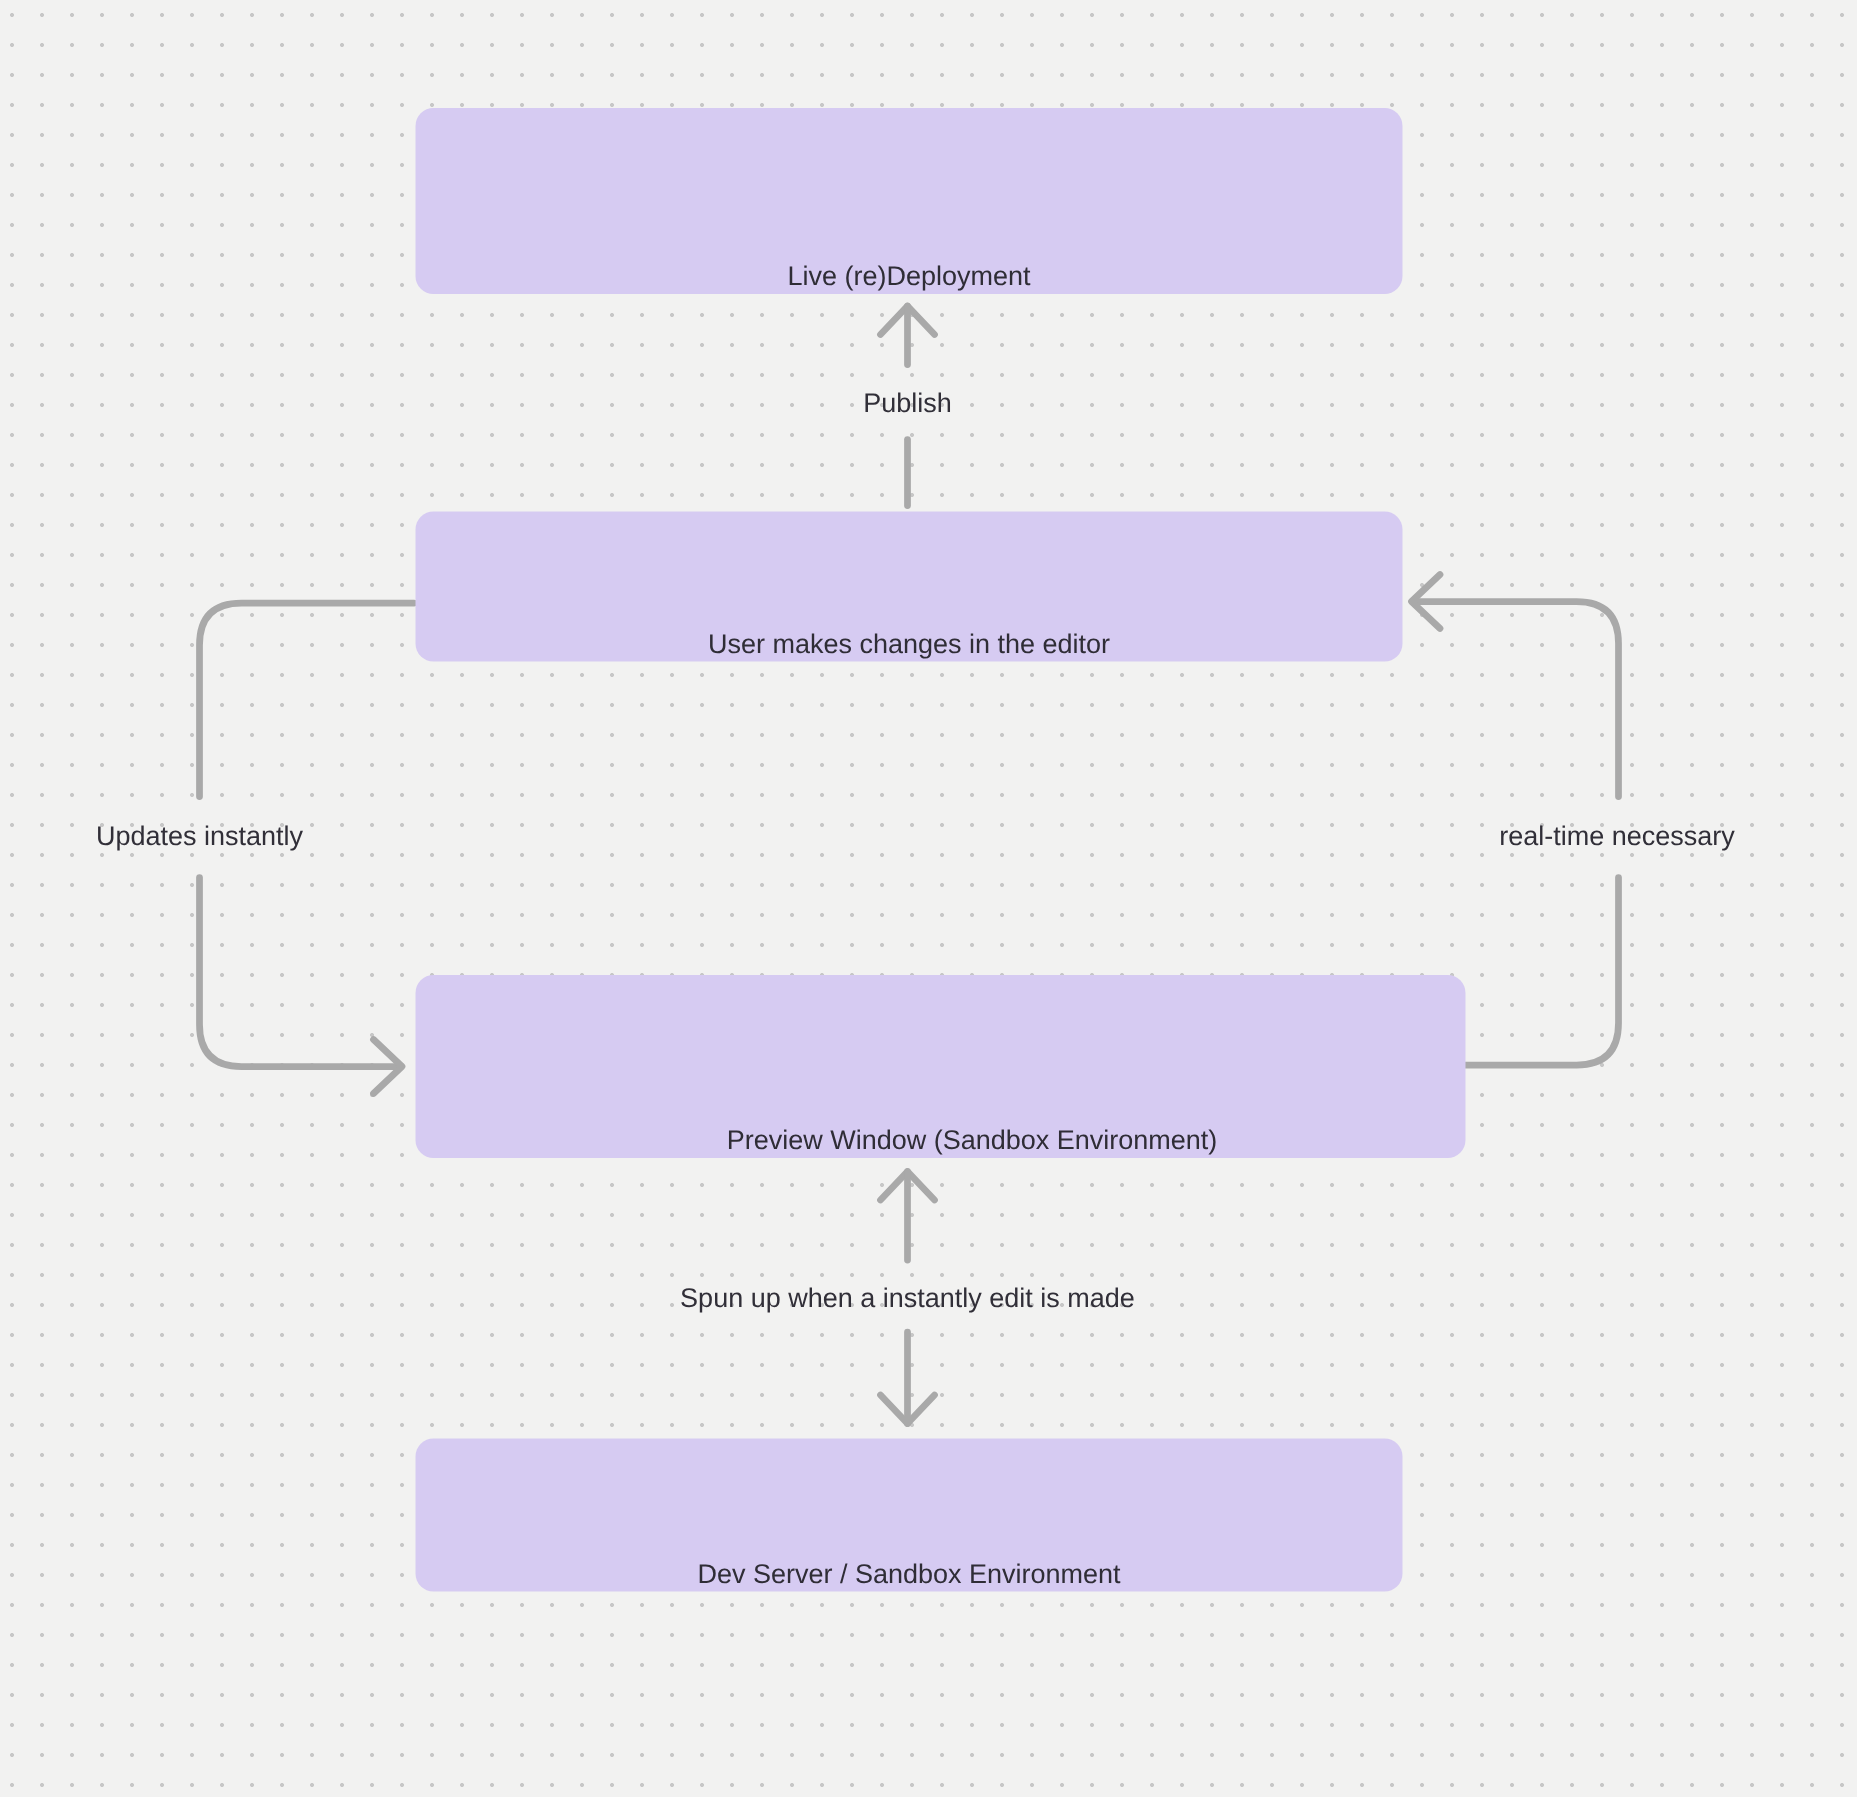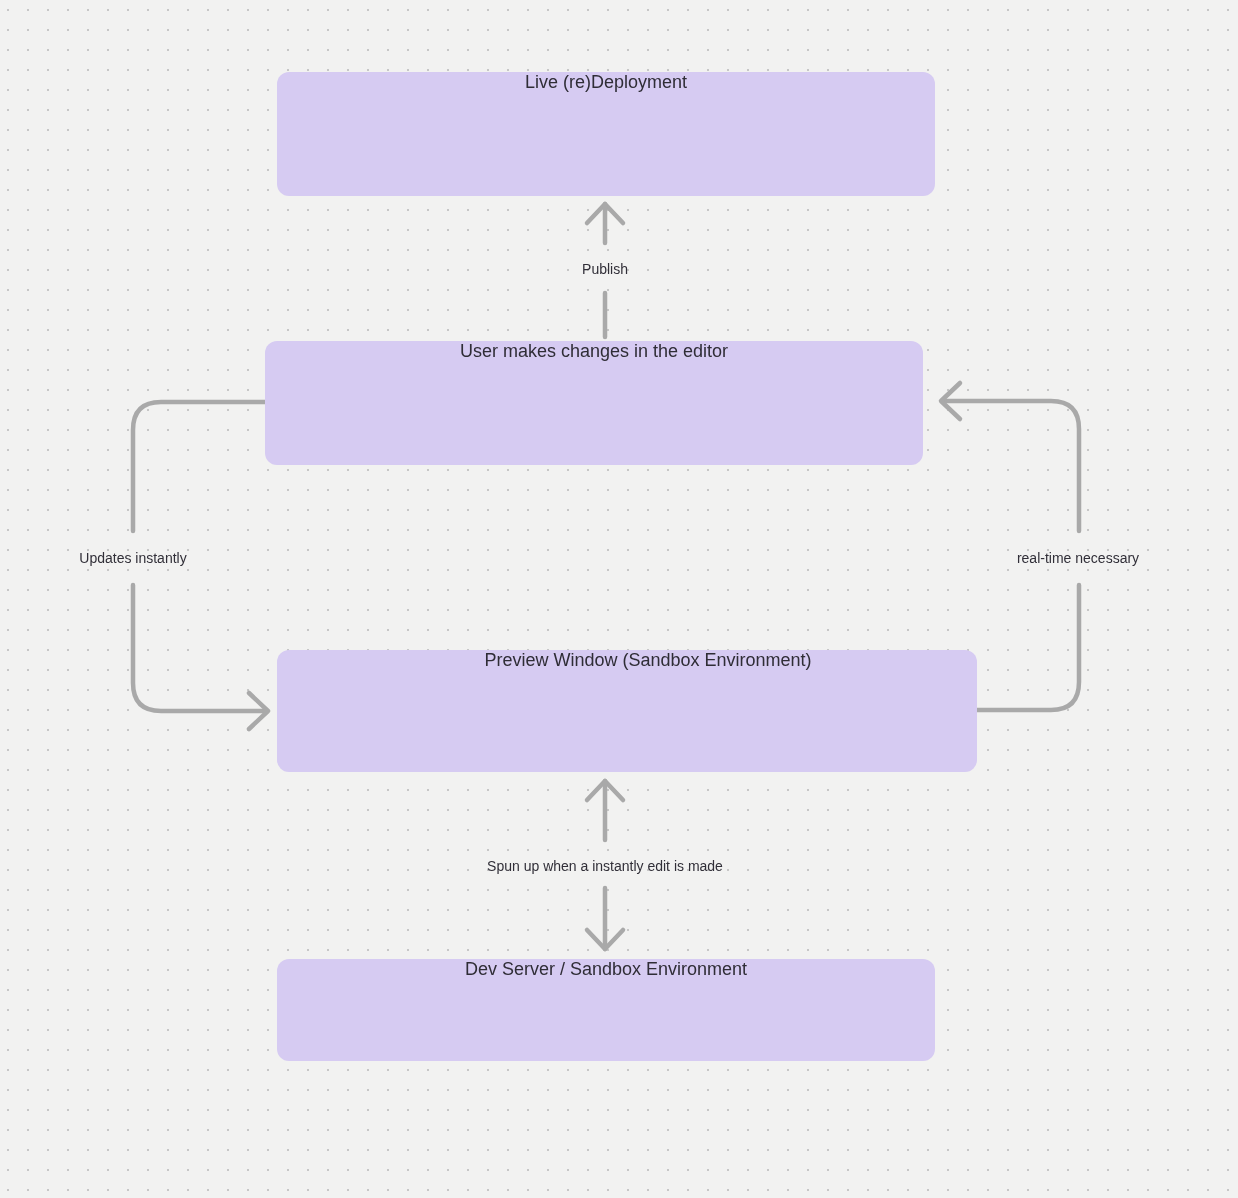--- a/index.html
+++ b/index.html
@@ -34,38 +34,38 @@
     stroke-width: 4.5;
     stroke-linecap: round;
     stroke-linejoin: round;
   }
   .node {
     position: absolute;
     width: 658px;
     background: #d6cbf2;
     border-radius: 12px;
     display: flex;
-    align-items: flex-start;
+    align-items: flex-end;
     justify-content: center;
     text-align: center;
   }
   .node-label {
     font-size: 18px;
     color: #2f2d36;
     line-height: 1.2;
   }
   .node-1 { left: 277px; top: 72px;  height: 124px; }
-  .node-2 { left: 265px; top: 341px; height: 124px; }
+  .node-2 { left: 277px; top: 341px; height: 100px; }
   .node-3 { left: 277px; top: 650px; height: 122px; padding-left: 42px; }
   .node-4 { left: 277px; top: 959px; height: 102px; }
   .edge-label {
     position: absolute;
     transform: translate(-50%, -50%);
     white-space: nowrap;
-    font-size: 14px;
+    font-size: 18px;
     color: #312f38;
   }
   .label-publish   { left: 605px;  top: 269px; }
   .label-updates   { left: 133px;  top: 558px; text-align: right; }
   .label-feedback  { left: 1078px; top: 558px; }
   .label-spun-up   { left: 605px;  top: 866px; }
 </style>
 </head>
 <body>
 

